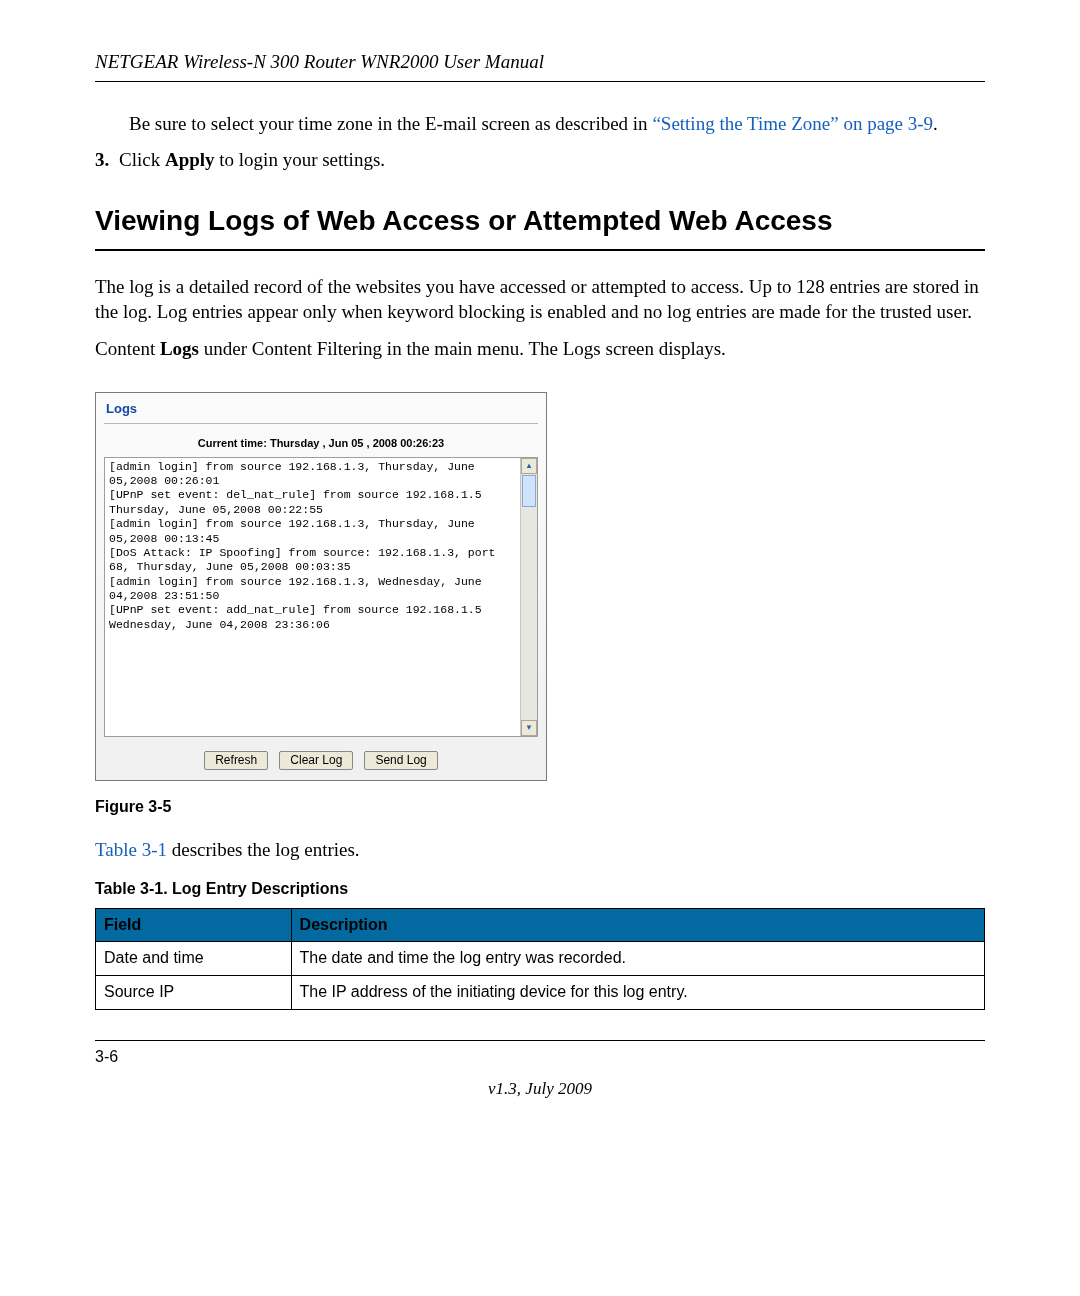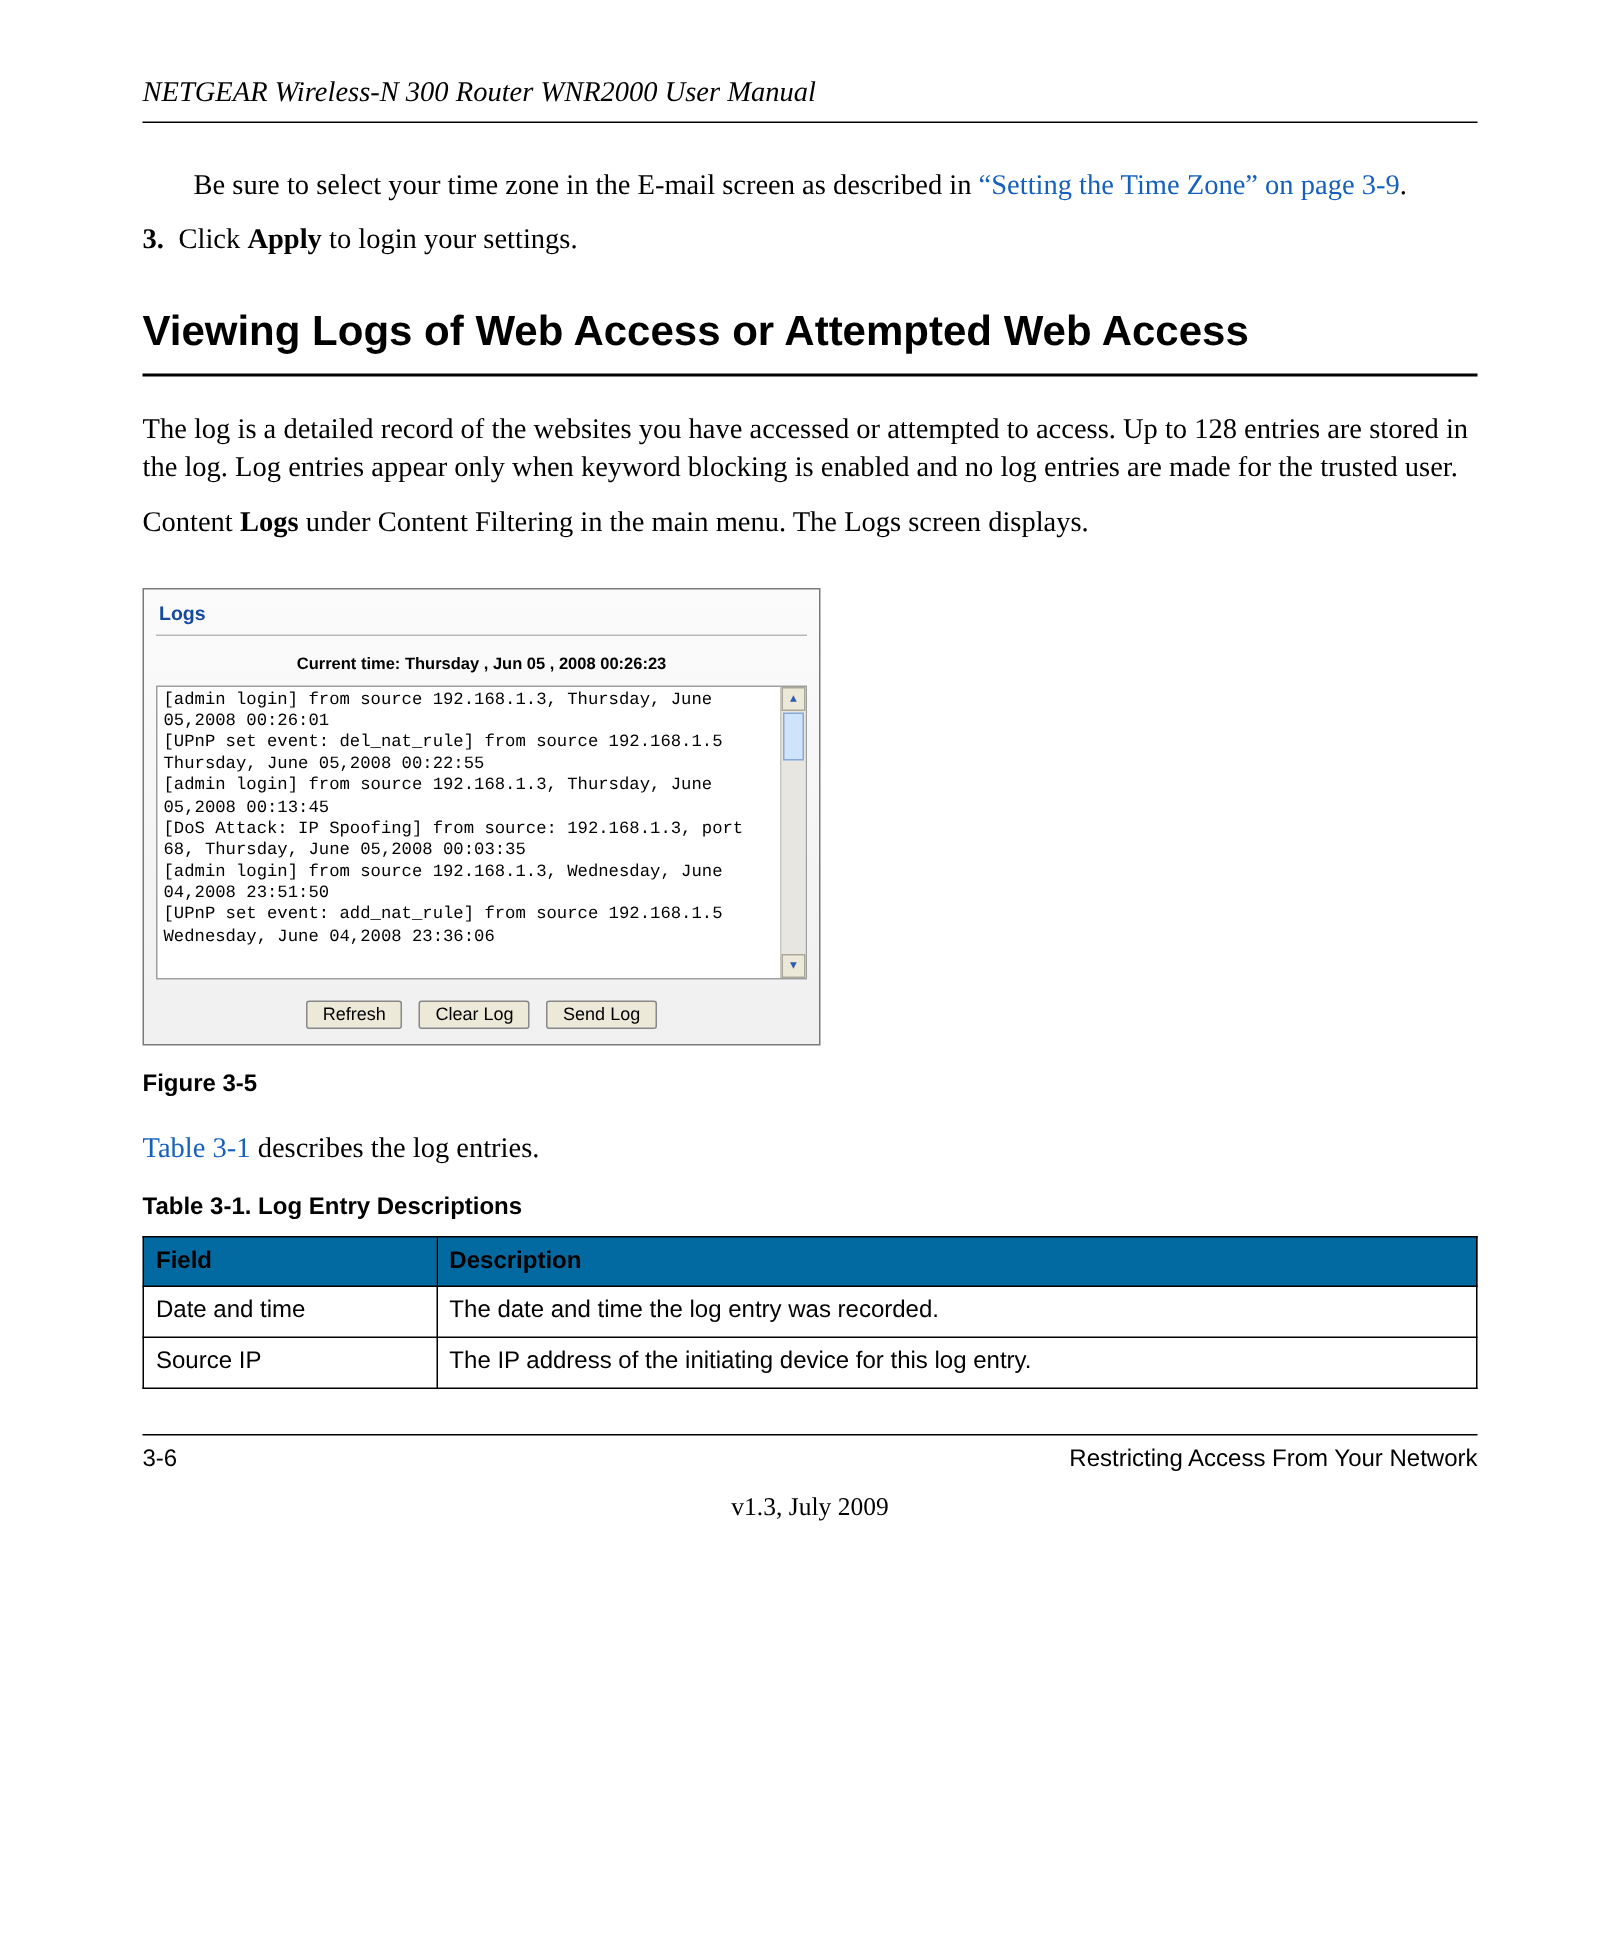--- a/index.html
+++ b/index.html
@@ -72,21 +72,21 @@
     font-size: 11px;
     padding: 4px 0 6px 0;
   }
   .ss-logbox-wrap {
     margin: 0 8px 6px 8px;
     position: relative;
   }
   .ss-logbox {
     border: 1px solid #9e9e9e;
     background: #fff;
-    height: 196px;
+    height: 280px;
     overflow: hidden;
     font-family: "Courier New", monospace;
     font-size: 11.5px;
     line-height: 1.25;
     padding: 2px 18px 2px 4px;
     color: #000;
     box-sizing: border-box;
   }
   .ss-scroll {
     position: absolute;
@@ -164,20 +164,21 @@
     width: 22%;
   }
   .footer-row {
     display: flex;
     justify-content: space-between;
     font-family: Helvetica, Arial, sans-serif;
     font-size: 16px;
   }
   .footer-version {
     text-align: center;
+    font-style: italic;
     font-family: "Times New Roman", serif;
     font-size: 17px;
     margin-top: 10px;
   }
 </style>
 </head>
 <body>
 
 <div class="header-title">NETGEAR Wireless-N 300 Router WNR2000 User Manual</div>
 <hr class="rule">
@@ -245,15 +246,14 @@
   <tr>
     <td>Source IP</td>
     <td>The IP address of the initiating device for this log entry.</td>
   </tr>
 </tbody>
   </table>
 
 <hr class="rule-bottom">
 <div class="footer-row">
   <span>3-6</span>
-  <span>Restricting Access From Your Network</span>
 </div>
 <div class="footer-version">v1.3, July 2009</div>
 
 </body></html>

